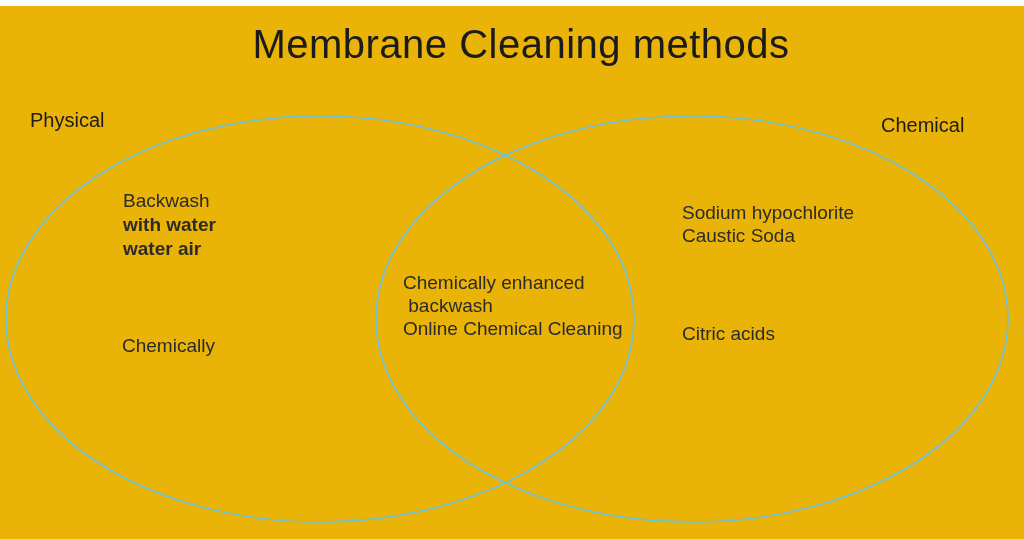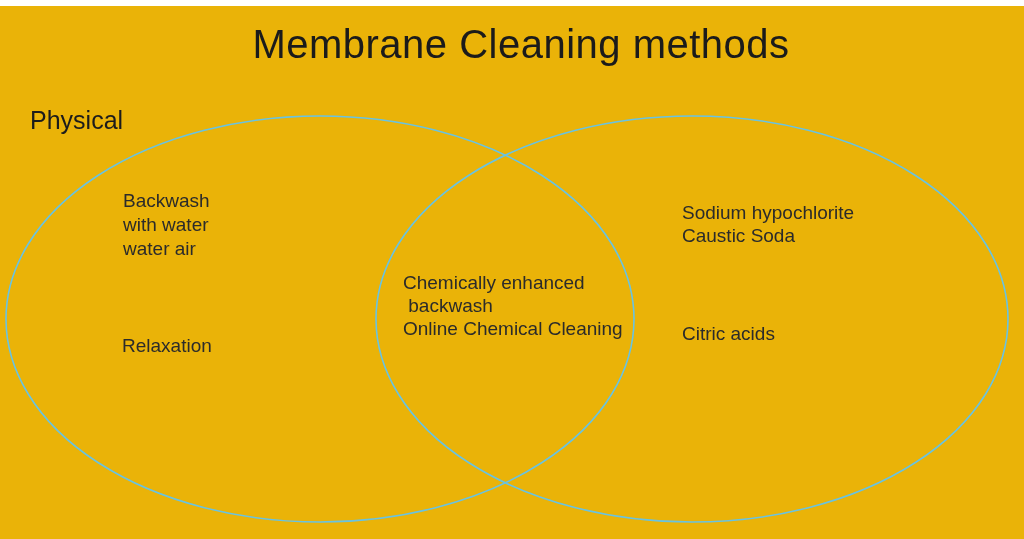--- a/index.html
+++ b/index.html
@@ -31,67 +31,68 @@
     text-align: center;
     font-size: 40px;
     line-height: 48px;
     font-weight: 400;
     letter-spacing: 0.5px;
     color: #1b1b1b;
     white-space: pre;
   }
   .set-label {
     position: absolute;
-    font-size: 25px;
+    font-size: 20px;
     line-height: 32px;
     color: #1c1c1c;
     white-space: pre;
   }
   .set-label.physical { left: 30px; top: 98px; }
   .set-label.chemical { left: 881px; top: 103px; }
   .item-group {
     position: absolute;
     font-size: 19px;
     line-height: 23px;
     color: #2b2b2b;
   }
   .item-group .line {
     display: block;
     white-space: pre;
   }
   .group-backwash     { left: 123px; top: 183px; }
-  .group-backwash .line + .line { margin-top: 1px; }
+  .group-backwash .line + .line { margin-top: 1px; font-weight: bold; }
   .group-relaxation   { left: 122px; top: 328px; }
   .group-intersection { left: 403px; top: 265px; }
   .group-hypochlorite { left: 682px; top: 195px; }
   .group-acids        { left: 682px; top: 316px; }
 </style>
 </head>
 <body>
 
 <div class="canvas">
 
   <svg class="venn-svg" viewBox="0 0 1024 539" xmlns="http://www.w3.org/2000/svg">
     <ellipse cx="320" cy="313" rx="314" ry="203" fill="none" stroke="#69c3e2" stroke-width="1.6"></ellipse>
     <ellipse cx="692" cy="313" rx="316" ry="203" fill="none" stroke="#69c3e2" stroke-width="1.6"></ellipse>
   </svg>
 
   <div class="page-title">Membrane Cleaning methods</div>
 
   <div class="set-label physical">Physical</div>
 
+  <div class="set-label chemical">Chemical</div>
 
   <div class="item-group group-backwash">
     <span class="line">Backwash</span>
     <span class="line">with water</span>
     <span class="line">water air</span>
   </div>
 
   <div class="item-group group-relaxation">
-    <span class="line">Relaxation</span>
+    <span class="line">Chemically</span>
   </div>
 
   <div class="item-group group-intersection">
     <span class="line">Chemically enhanced</span>
     <span class="line"> backwash</span>
     <span class="line">Online Chemical Cleaning</span>
   </div>
 
   <div class="item-group group-hypochlorite">
     <span class="line">Sodium hypochlorite</span>

